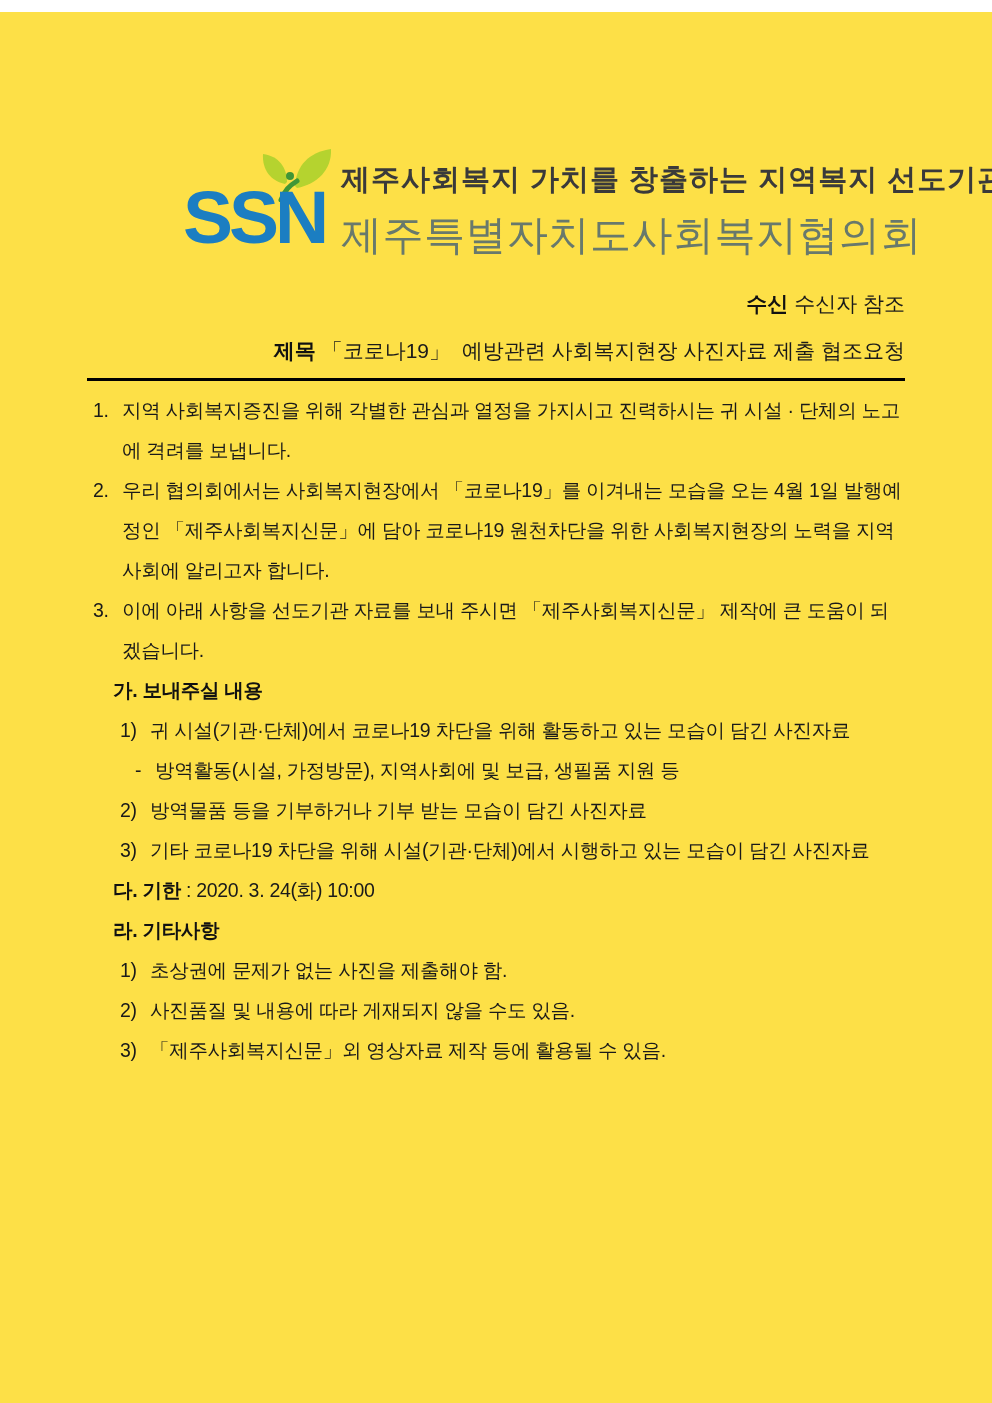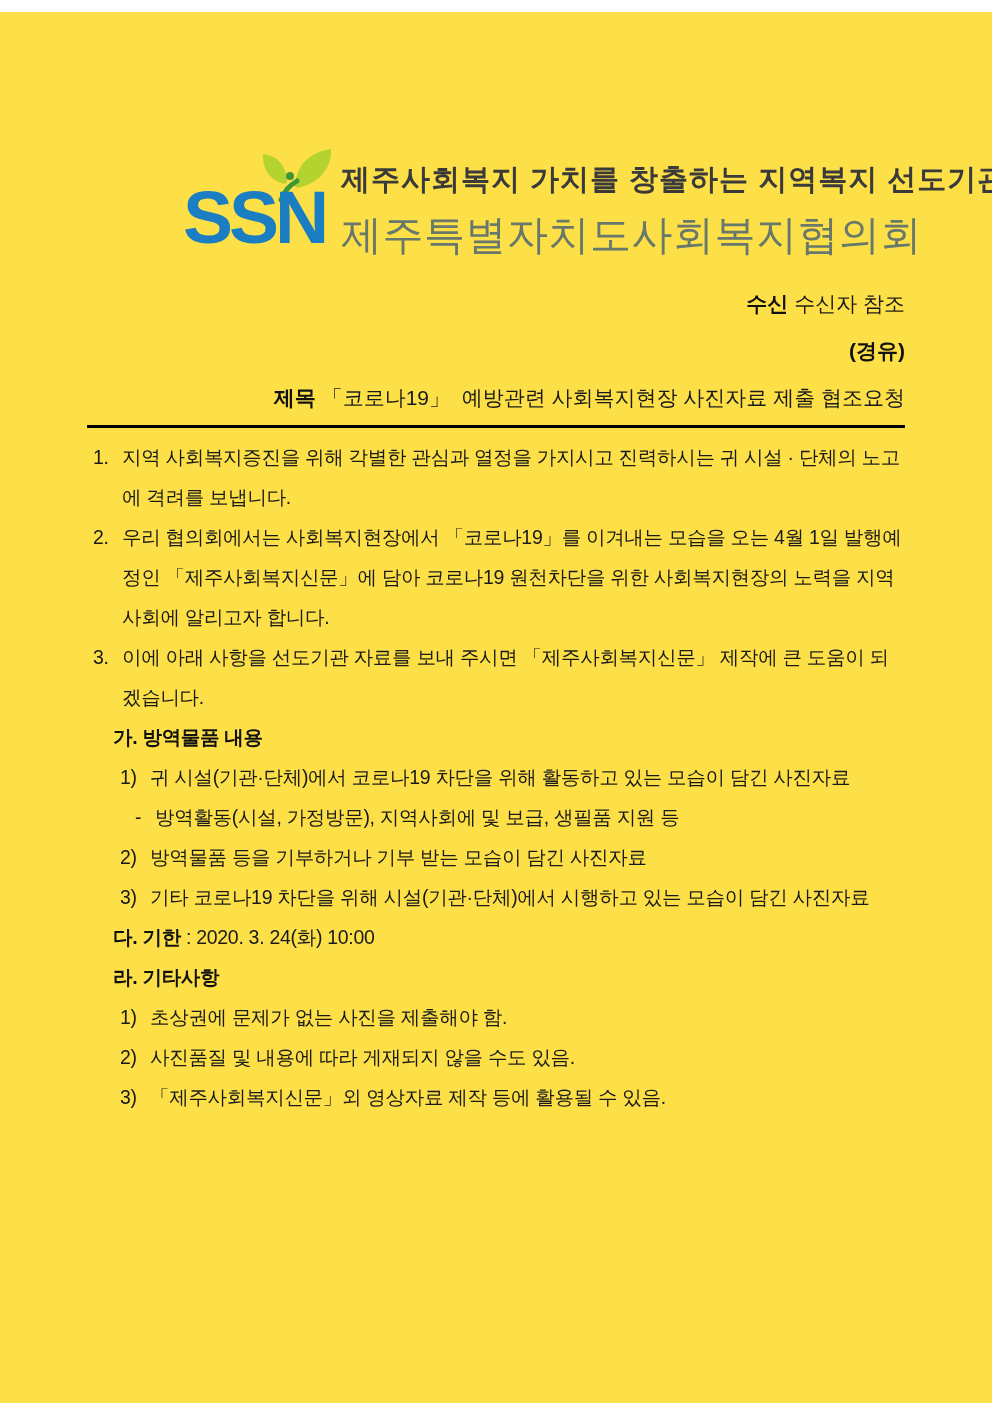--- a/index.html
+++ b/index.html
@@ -116,21 +116,20 @@
       <div class="ssn-text">SSN</div>
     </div>
     <div class="logo-names">
       <div class="slogan">제주사회복지 가치를 창출하는 지역복지 선도기관</div>
       <div class="org-name">제주특별자치도사회복지협의회</div>
     </div>
   </header>
 
   <section class="meta">
     <div class="meta-line"><span class="b">수신</span><span> </span><span>수신자 참조</span></div>
-    <div class="meta-line"><span class="b">(경유)</span></div>
     <div class="meta-line"><span class="b">제목</span><span> </span><span>「코로나19」  예방관련 사회복지현장 사진자료 제출 협조요청</span></div>
   </section>
 
   <hr class="rule">
 
   <main class="doc-body">
 
     <div class="line para">
       <span class="marker">1.</span>
       <span class="text">지역 사회복지증진을 위해 각별한 관심과 열정을 가지시고 진력하시는 귀 시설 · 단체의 노고에 격려를 보냅니다.</span>
@@ -139,21 +138,21 @@
     <div class="line para">
       <span class="marker">2.</span>
       <span class="text">우리 협의회에서는 사회복지현장에서 「코로나19」를 이겨내는 모습을 오는 4월 1일 발행예정인 「제주사회복지신문」에 담아 코로나19 원천차단을 위한 사회복지현장의 노력을 지역사회에 알리고자 합니다.</span>
     </div>
 
     <div class="line para">
       <span class="marker">3.</span>
       <span class="text">이에 아래 사항을 선도기관 자료를 보내 주시면 「제주사회복지신문」 제작에 큰 도움이 되겠습니다.</span>
     </div>
 
-    <div class="sec-heading">가. 방역물품 내용</div>
+    <div class="sec-heading">가. 보내주실 내용</div>
 
     <div class="line item">
       <span class="marker">1)</span>
       <span class="text">귀 시설(기관·단체)에서 코로나19 차단을 위해 활동하고 있는 모습이 담긴 사진자료</span>
     </div>
     <div class="line item-dash">
       <span class="marker">-</span>
       <span class="text">방역활동(시설, 가정방문), 지역사회에 및 보급, 생필품 지원 등</span>
     </div>
     <div class="line item">

